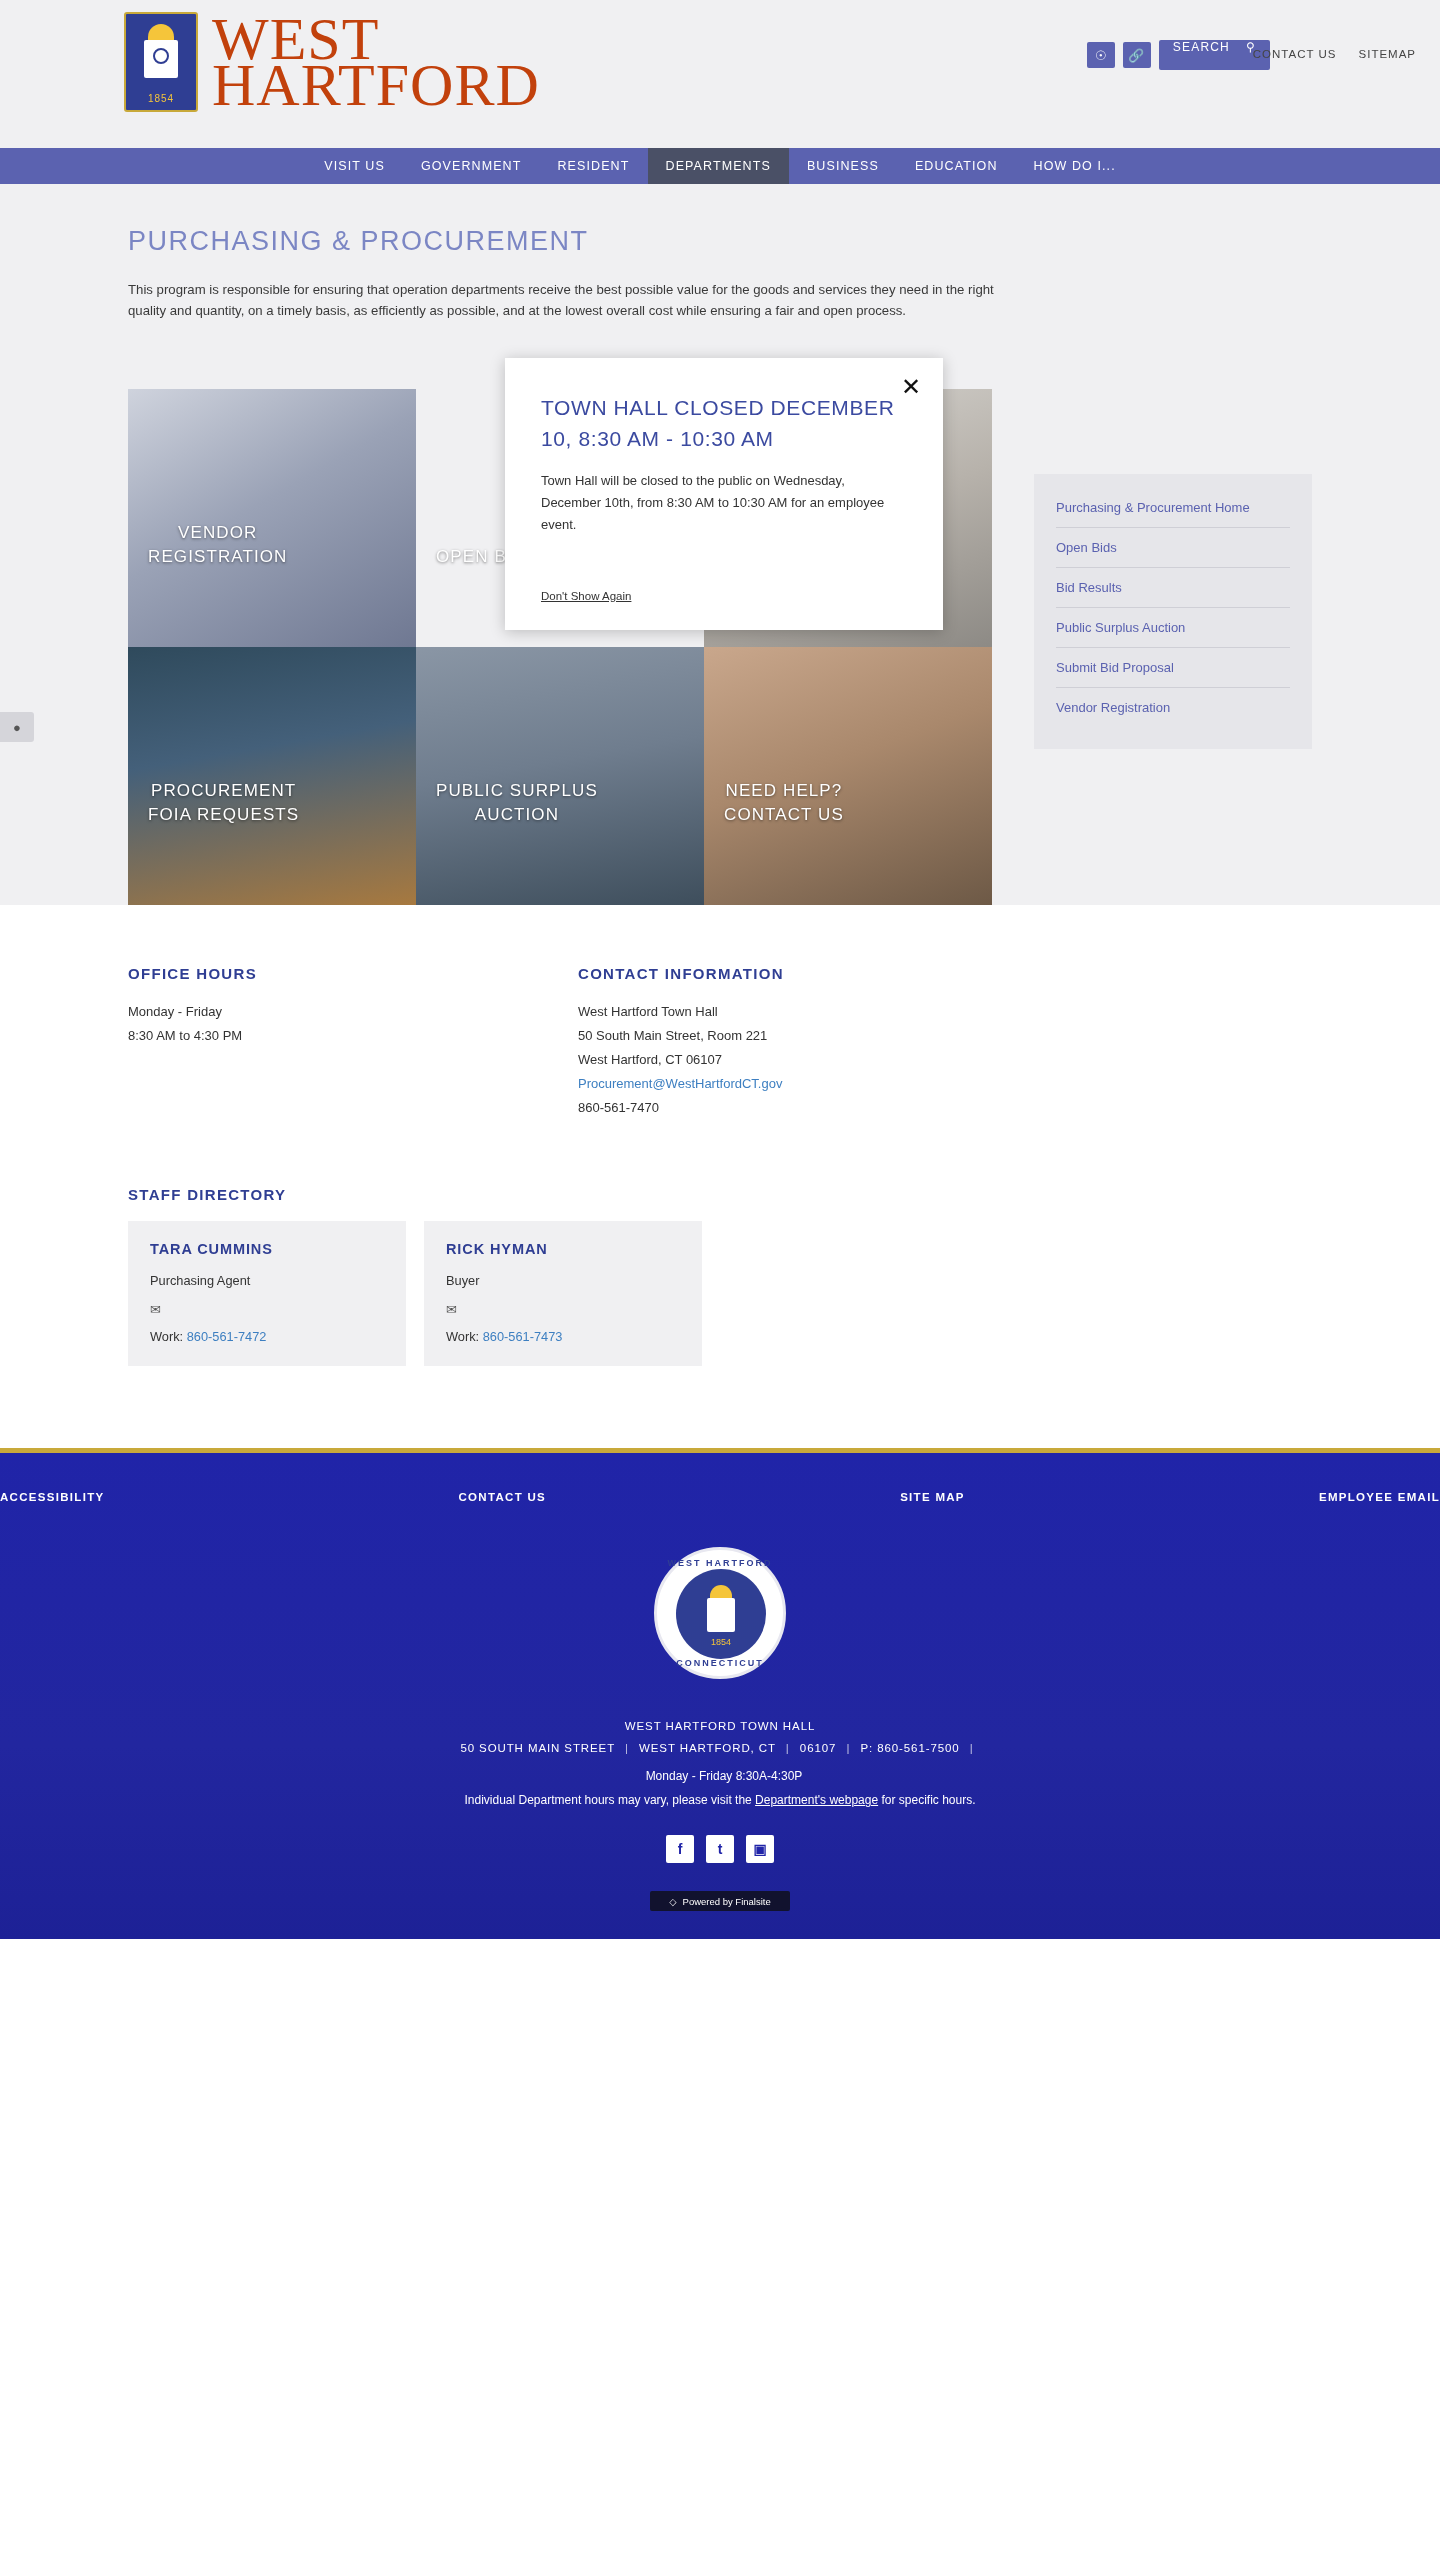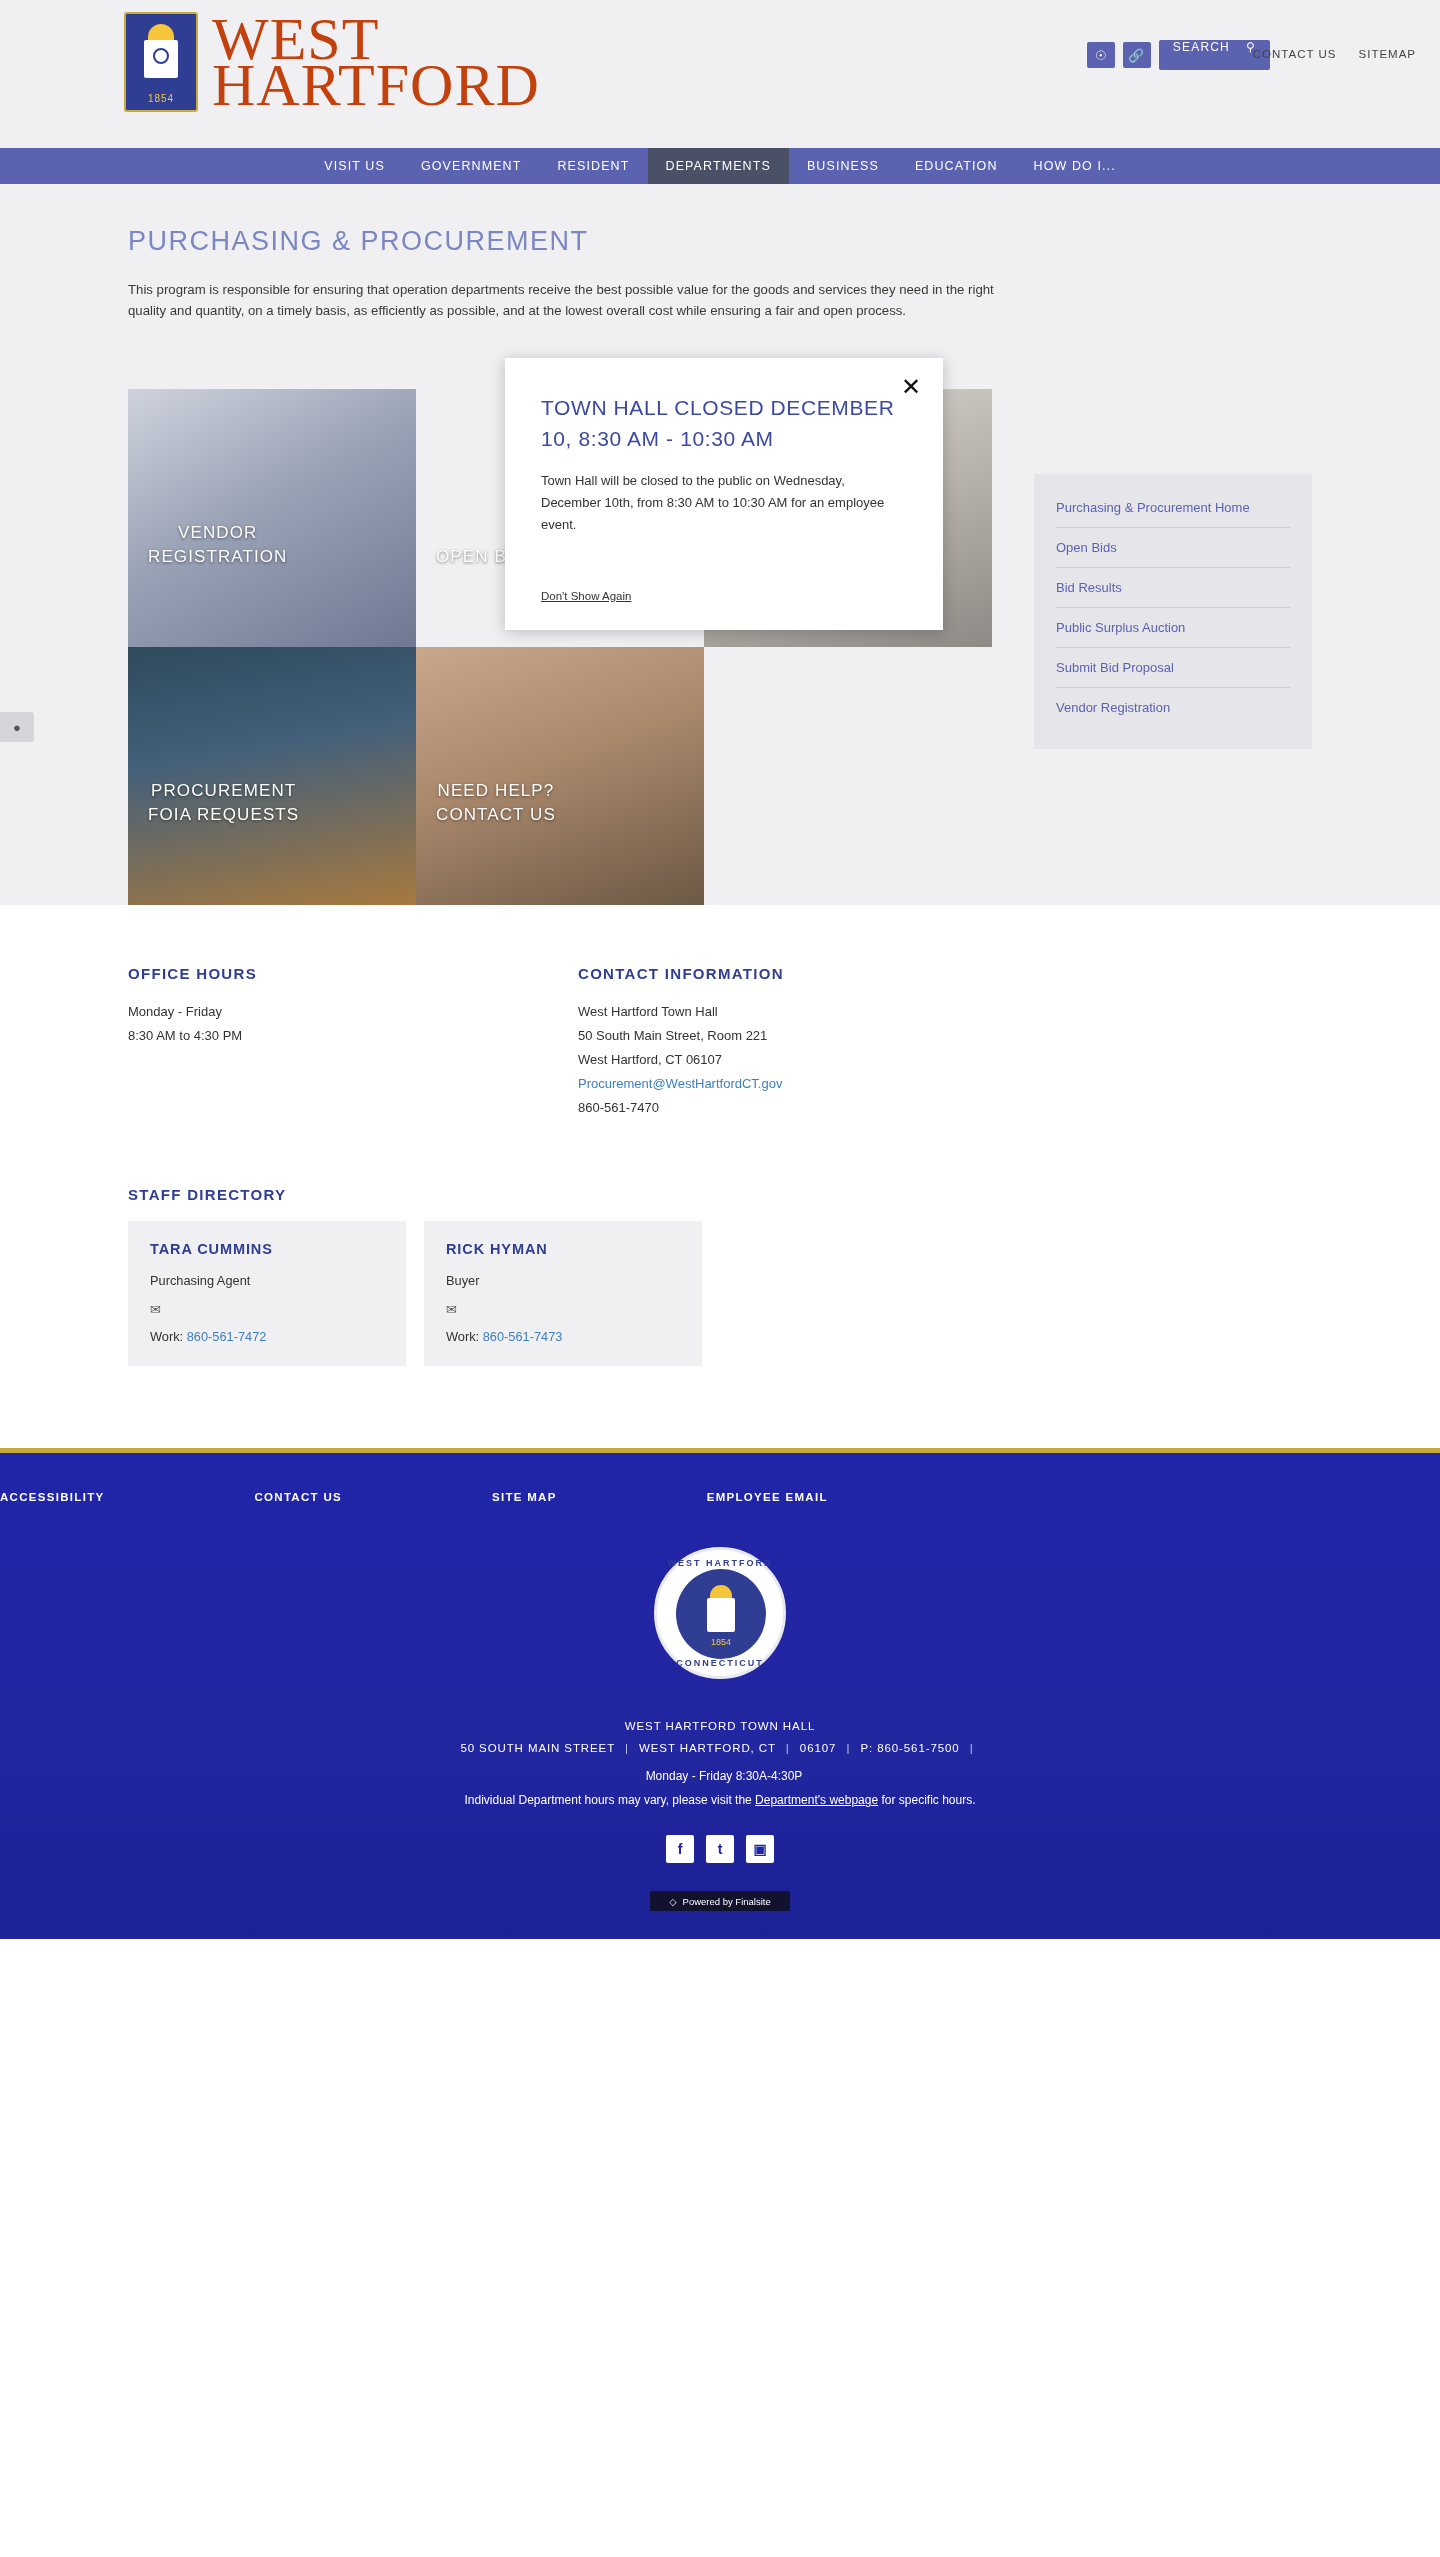--- a/index.html
+++ b/index.html
@@ -342,22 +342,21 @@
   
   .footer {
     background: #1f23a0;
     background: linear-gradient(180deg,#2024a8 0%,#22269f 60%,#1d2196 100%);
     border-top: 5px solid #c8a93a;
     color: #fff;
     padding: 38px 0 28px 0;
   }
   .footer-links {
     display: flex;
-    justify-content: flex-start;
-    gap: 150px;
+    justify-content: space-between;
     font-size: 11.5px;
     letter-spacing: 1.3px;
     font-weight: bold;
     margin-bottom: 44px;
   }
   .footer-links a { color: #fff; text-decoration: none; cursor: pointer; }
   .seal {
     width: 132px; height: 132px;
     margin: 0 auto 36px auto;
     border-radius: 50%;
@@ -467,20 +466,24 @@
       </div>
       <div class="tile t2">
         <div class="label" style="white-space:pre-line">OPEN BIDS</div>
       </div>
       <div class="tile t3">
         <div class="label" style="white-space:pre-line">BID ONLINE</div>
       </div>
       <div class="tile t4 row2">
         <div class="label" style="white-space:pre-line">PROCUREMENT
 FOIA REQUESTS</div>
+      </div>
+      <div class="tile t5 row2">
+        <div class="label" style="white-space:pre-line">PUBLIC SURPLUS
+AUCTION</div>
       </div>
       <div class="tile t6 row2">
         <div class="label" style="white-space:pre-line">NEED HELP?
 CONTACT US</div>
       </div>
     </div>
 
     <div class="side">
       <a class="side-link">Purchasing &amp; Procurement Home</a>
       <a class="side-link">Open Bids</a>

